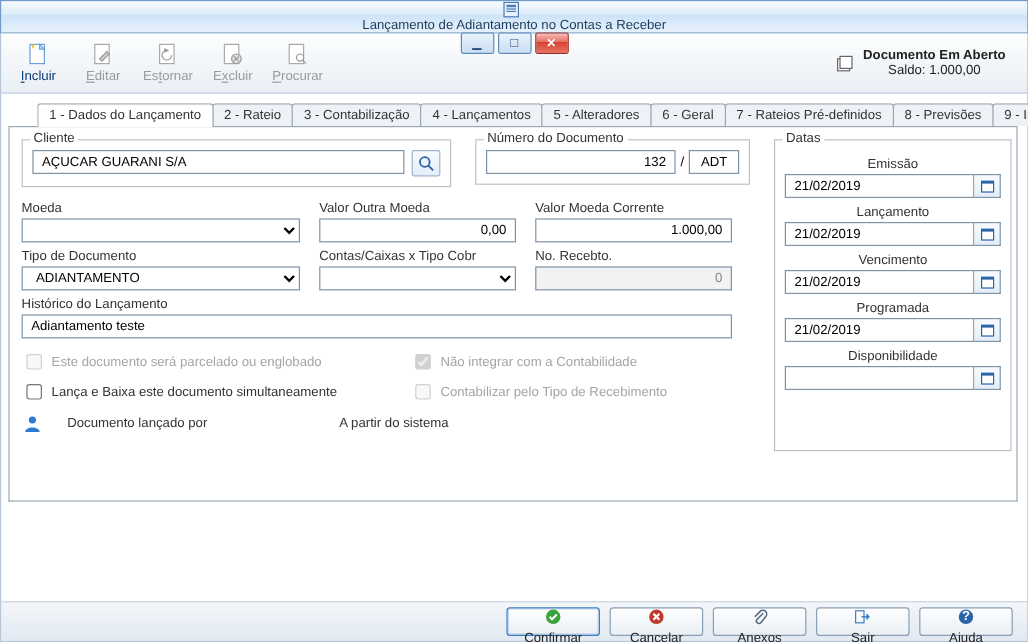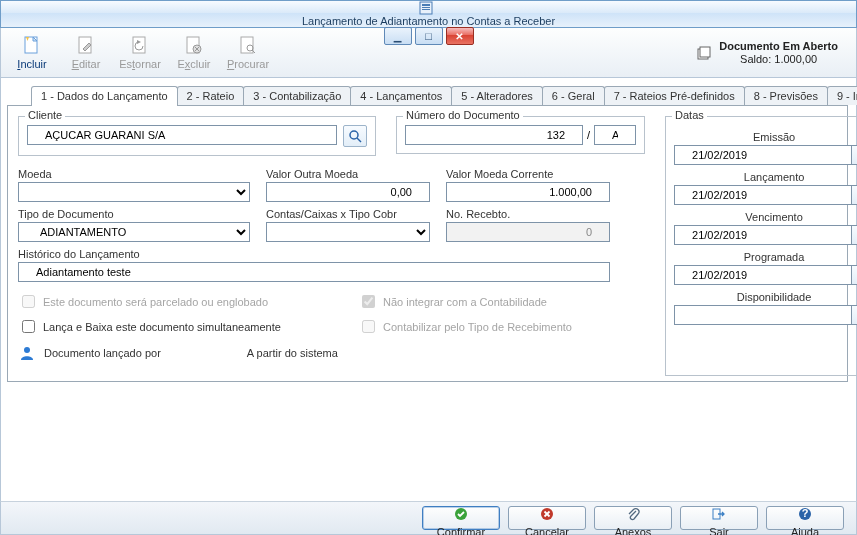--- a/index.html
+++ b/index.html
@@ -30,54 +30,54 @@
 
   
   .content { padding: 6px 8px 0 6px; border-left:1px solid #b7c7d8; border-right:1px solid #b7c7d8; height: calc(535px - 28px - 50px - 34px); position:relative;}
 
   
   .tabsrow{display:flex; align-items:flex-end; border-bottom:1px solid #9aa8b5; height:22px; position:relative;padding-left:24px;}
   .tab{padding:3px 9px 3px 9px; border:1px solid #9aa8b5; border-bottom:none; margin-right:-1px; background:#eef2f6; color:#333; border-top-left-radius:3px;border-top-right-radius:3px; cursor:pointer; white-space:nowrap;}
   .tab.active{background:#fff; position:relative; z-index:2; padding-bottom:4px; margin-bottom:-1px;}
 
   
-  .panel{border:1px solid #9aa8b5; border-top:none; padding:10px 10px 8px 10px; background:#fff; height:276px;}
+  .panel{border:1px solid #9aa8b5; border-top:none; padding:10px 10px 8px 10px; background:#fff; height:312px;}
 
   .row{display:flex; gap:20px;}
   .group-cliente{flex:0 0 358px;}
   .group-num{flex:0 0 195px;}
   .group-datas{flex:1;}
 
   .fieldset{border:1px solid #b8c2cc; padding:8px 8px 8px 8px; margin:0; position:relative;}
   .fieldset .legend{position:absolute; top:-8px; left:6px; background:#fff; padding:0 3px; color:#333;}
 
   label.fl{display:block; margin:6px 0 2px 0; color:#333;}
-  input[type=text], select, .textbox { height:20px; border:1px solid #7e93a8; padding:1px 17px; background:#fff; color:#000;}
+  input[type=text], select, .textbox { height:20px; border:1px solid #7e93a8; padding:1px 7px; background:#fff; color:#000;}
   input[disabled]{background:#f2f2f2;color:#888;}
   .cliente-inner{display:flex; gap:6px;}
   .cliente-inner input{flex:1;}
   .btn-search{width:24px;height:22px;border:1px solid #9db4ca;background:linear-gradient(#f7fbff,#e3eef8);border-radius:2px;display:flex;align-items:center;justify-content:center;color:#2a63a8;cursor:pointer;}
 
   .num-inner{display:flex;align-items:center;gap:4px;}
   .num-inner .num{flex:1;text-align:right;}
   .num-inner .adt{width:42px;text-align:center;}
 
   .mainfields{margin-top:6px; display:grid; grid-template-columns: 232px 164px 164px; column-gap:16px; row-gap:0;}
   .mainfields .full3{grid-column:1/4;}
   .mainfields input, .mainfields select{width:100%;}
   .mainfields .ralign{text-align:right;}
   .dim{color:#a5a5a5;}
 
-  .chkrow{display:flex; gap:40px; margin-top:10px;}
+  .chkrow{display:flex; gap:24px; margin-top:10px;}
   .chk{display:flex;align-items:center;gap:5px;color:#333;}
   .chk input{width:13px;height:13px;}
   .chk.disabled{color:#a5a5a5;}
   .chk.disabled input{accent-color:#bbb;}
 
-  .launchedby{display:flex;align-items:center;gap:8px;margin-top:8px;color:#333;}
+  .launchedby{display:flex;align-items:center;gap:20px;margin-top:8px;color:#333;}
   .usericon{width:18px;height:18px;display:flex;align-items:center;justify-content:center;color:#2d7bd4;font-size:16px;}
 
   
   .dates label.fl{margin-top:6px;text-align:center;}
   .dateinput{display:flex;}
   .dateinput input{flex:1;}
   .dateicon{width:22px;height:20px;border:1px solid #7e93a8;border-left:none;background:linear-gradient(#f7fbff,#e3eef8);display:flex;align-items:center;justify-content:center;color:#2a63a8;cursor:pointer;}
 
   
   .footer{height:34px;border:1px solid #b7c7d8;border-top:1px solid #c7d2dd;background:linear-gradient(#f3f6fa,#e1e9f1);display:flex;align-items:center;justify-content:flex-end;gap:8px;padding-right:12px;}

